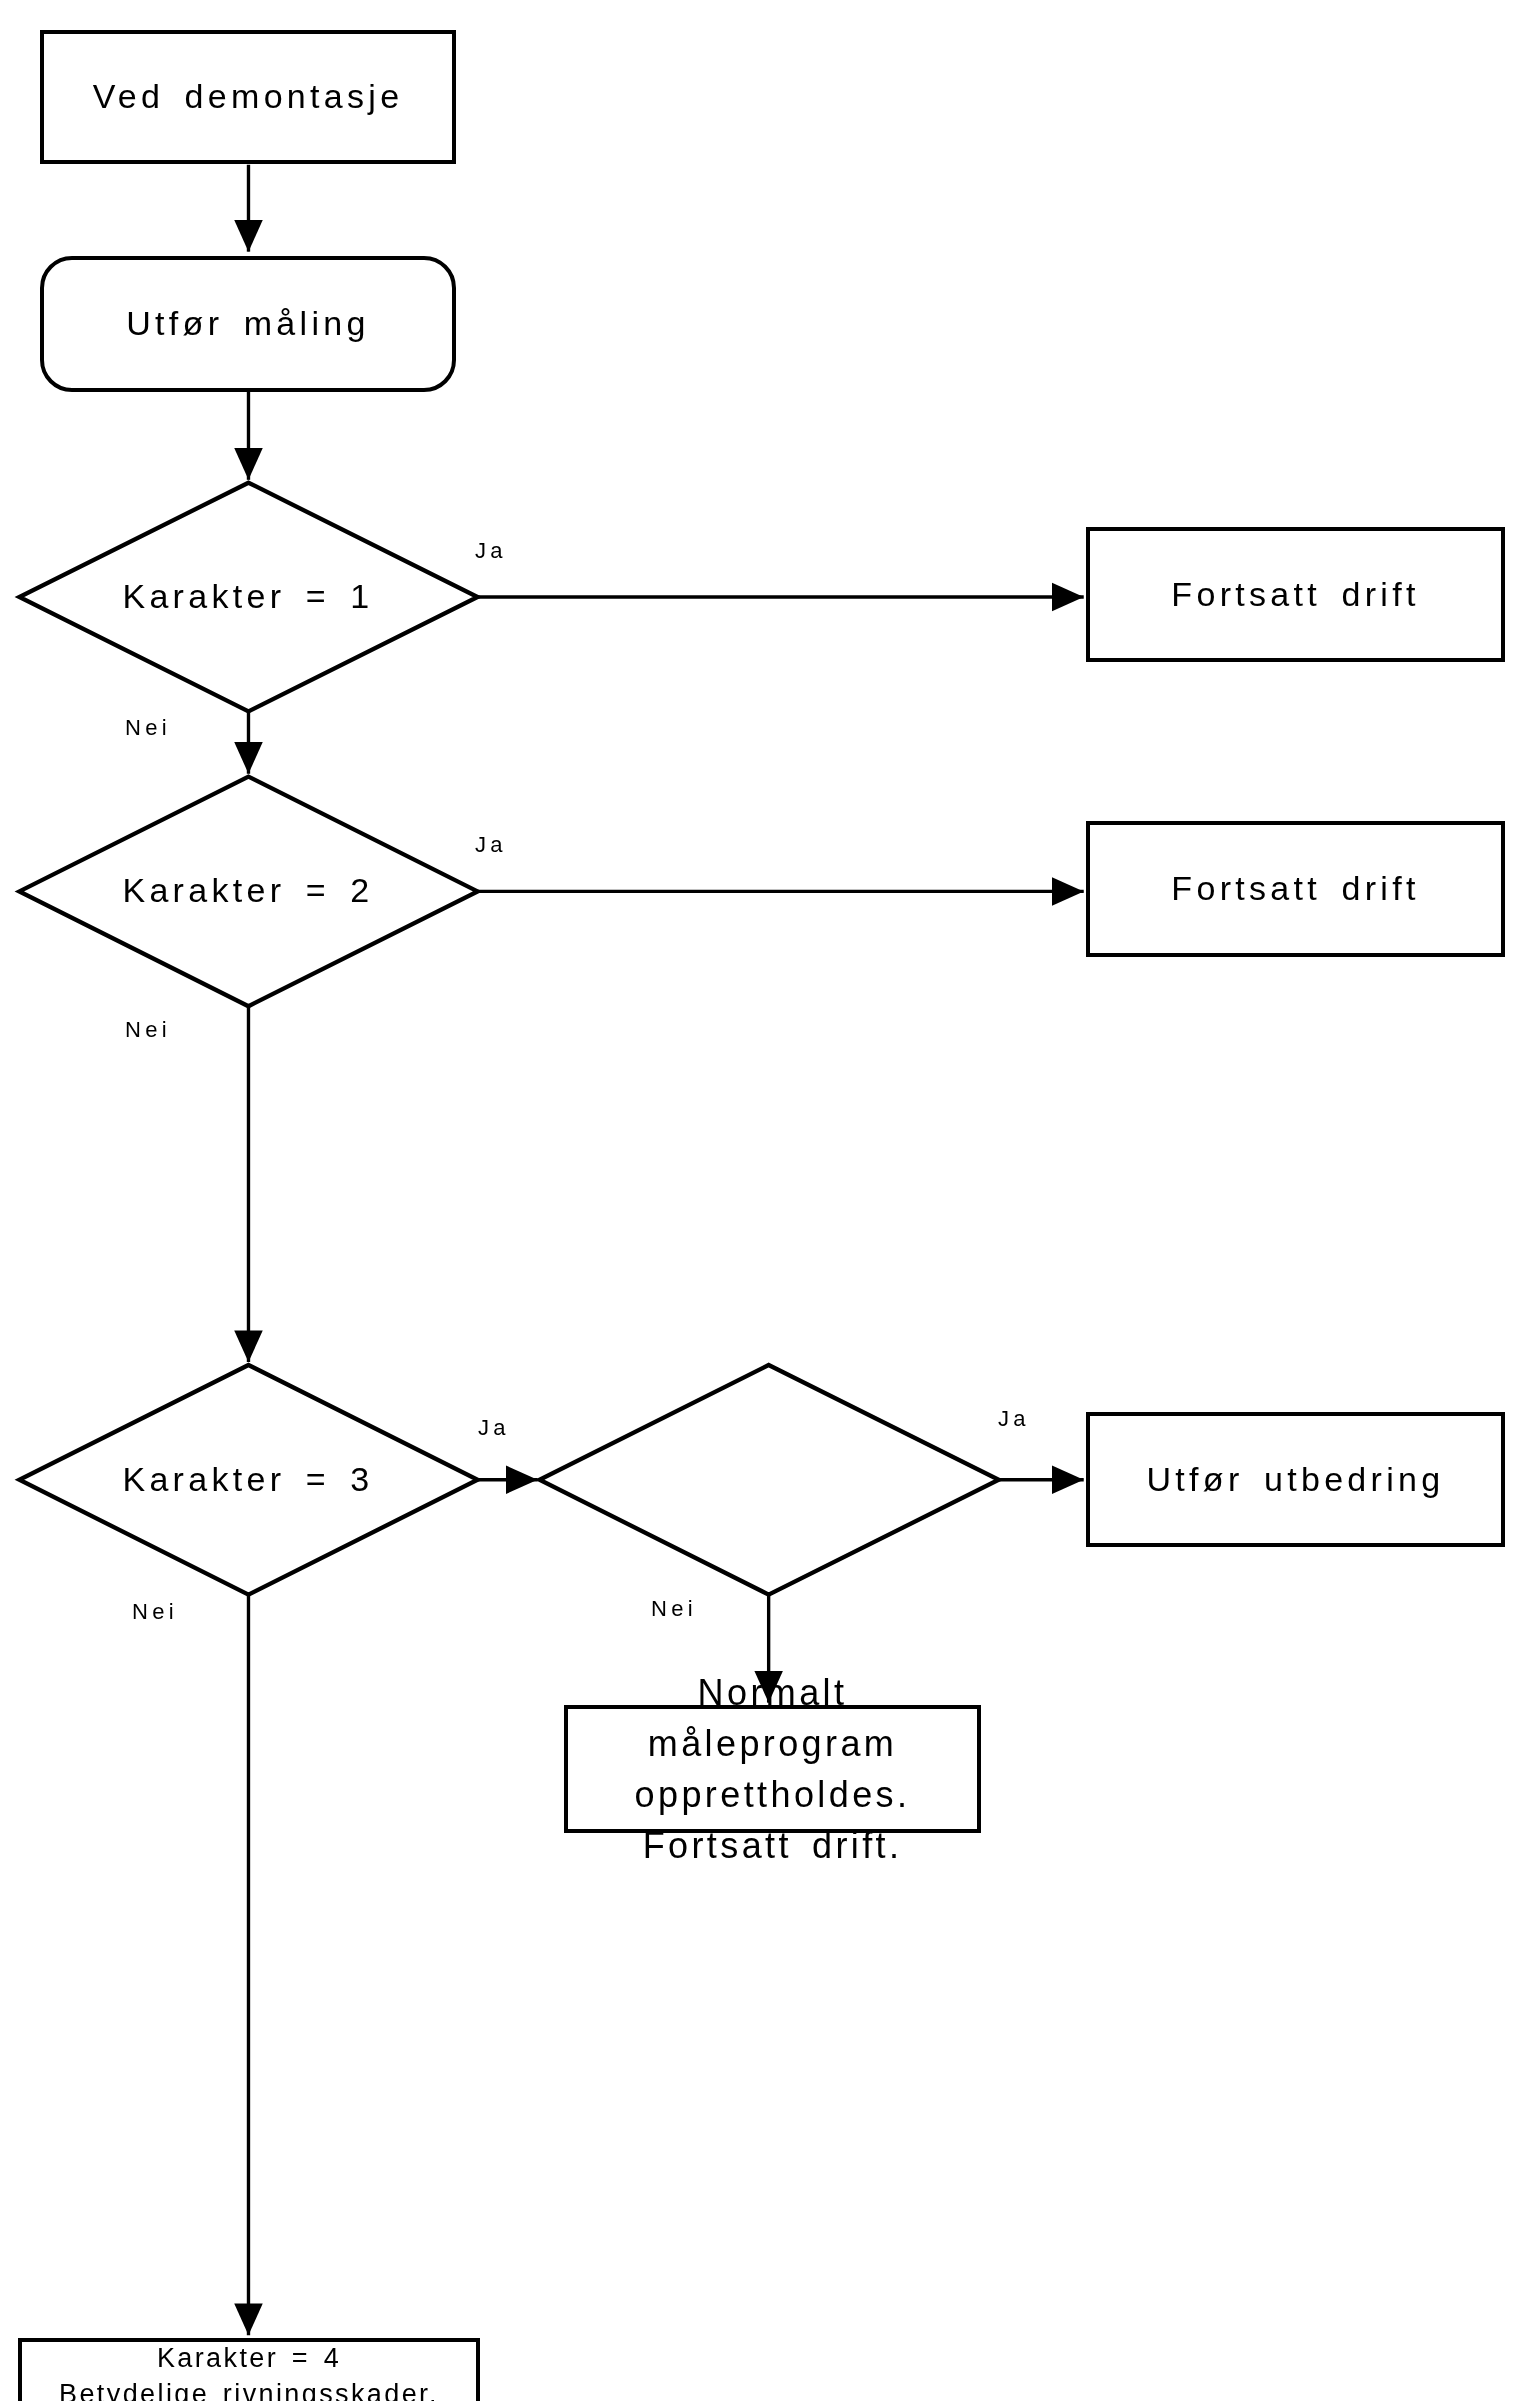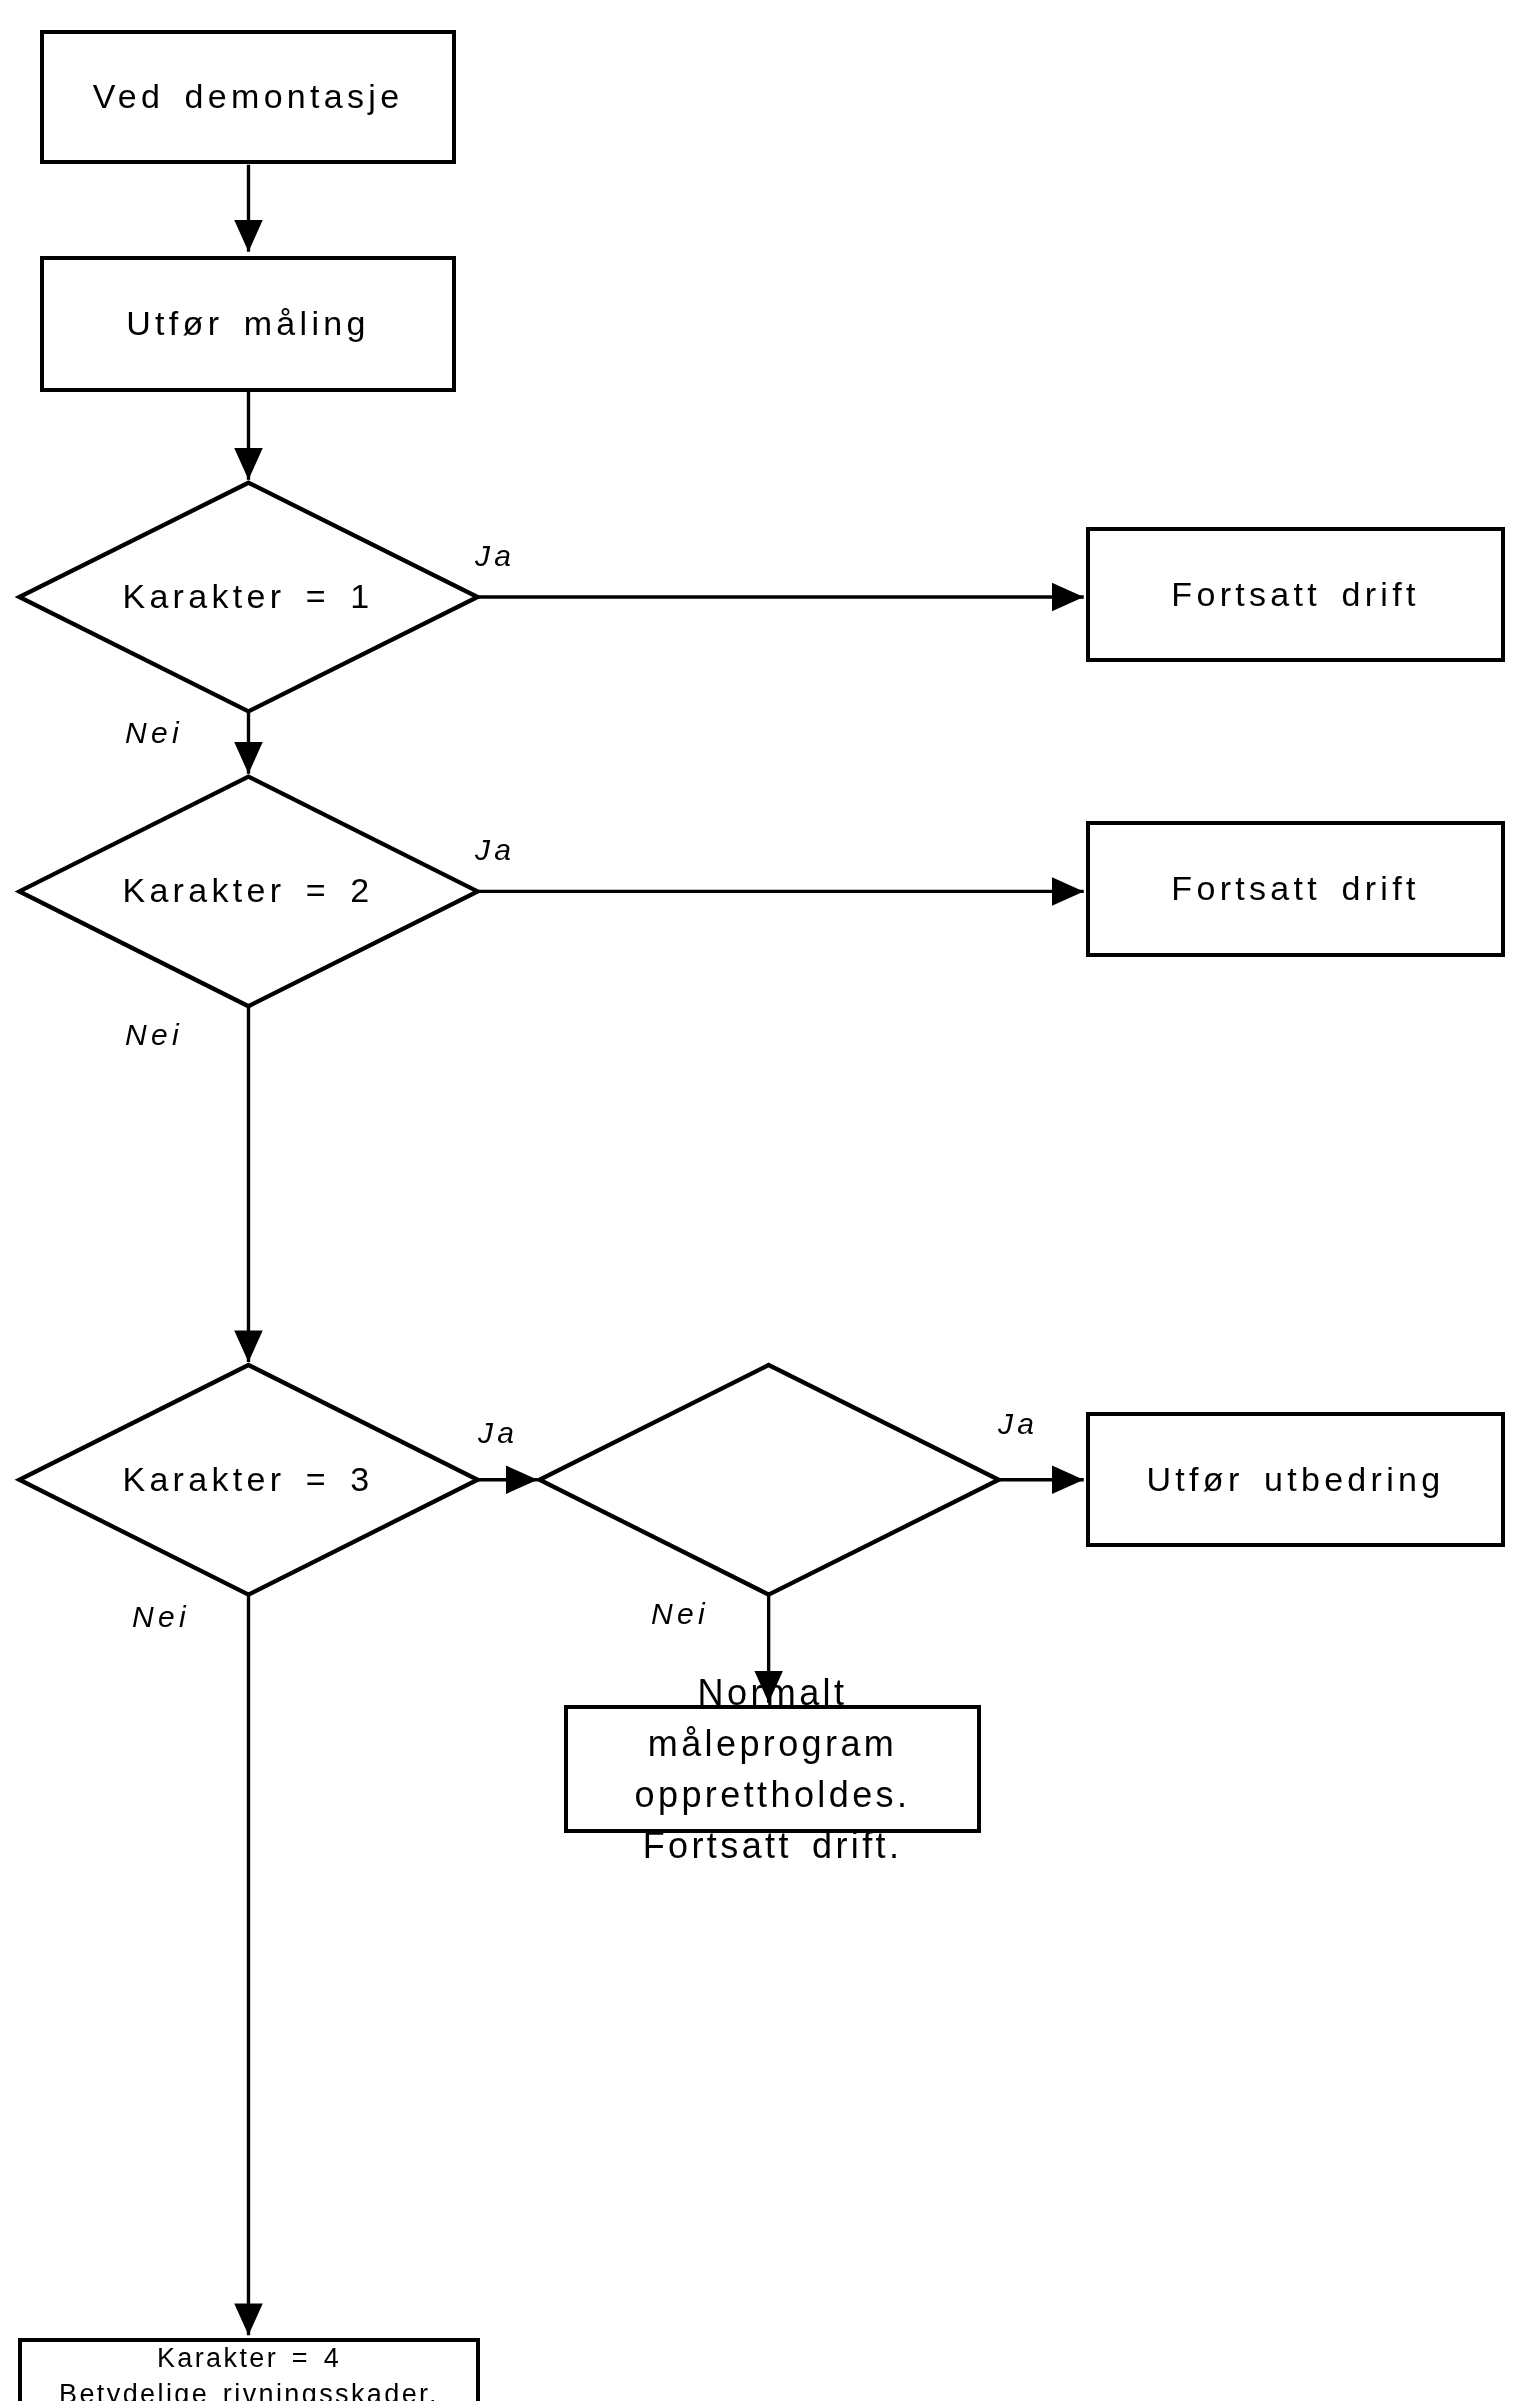--- a/index.html
+++ b/index.html
@@ -49,24 +49,23 @@
   .dia-label {
     position: absolute;
     display: flex;
     align-items: center;
     justify-content: center;
     text-align: center;
     pointer-events: none;
   }
   .edge-label {
     position: absolute;
-    font-size: 30px;
+    font-size: 22px;
     letter-spacing: 4.3px;
     line-height: 1.1;
-    font-style: italic;
   }
   .edge-label.right-align {
     text-align: left;
   }
 </style>
 </head>
 <body>
 
 <div id="stage">
 
@@ -91,21 +90,21 @@
     <polygon points="517,1005 994,1243 517,1481 40,1243" fill="#ffffff" stroke="#000000" stroke-width="9"></polygon>
     <polygon points="517,1617 994,1856 517,2095 40,1856" fill="#ffffff" stroke="#000000" stroke-width="9"></polygon>
     <polygon points="517,2842 994,3081 517,3320 40,3081" fill="#ffffff" stroke="#000000" stroke-width="9"></polygon>
     <polygon points="1600,2842 2079,3081 1600,3320 1123,3081" fill="#ffffff" stroke="#000000" stroke-width="9"></polygon>
   </svg>
 
   <div class="box" style="left:40px; top:30px; width:416px; height:134px;">
     <div class="node-label">Ved demontasje</div>
   </div>
 
-  <div class="box" style="left:40px; top:256px; width:416px; height:136px;">
+  <div class="box" style="left:40px; top:256px; width:416px; height:136px;border-radius:32px;">
     <div class="node-label">Utfør måling</div>
   </div>
 
   <div class="box" style="left:1086px; top:527px; width:419px; height:135px;">
     <div class="node-label">Fortsatt drift</div>
   </div>
 
   <div class="box" style="left:1086px; top:821px; width:419px; height:136px;">
     <div class="node-label">Fortsatt drift</div>
   </div>

